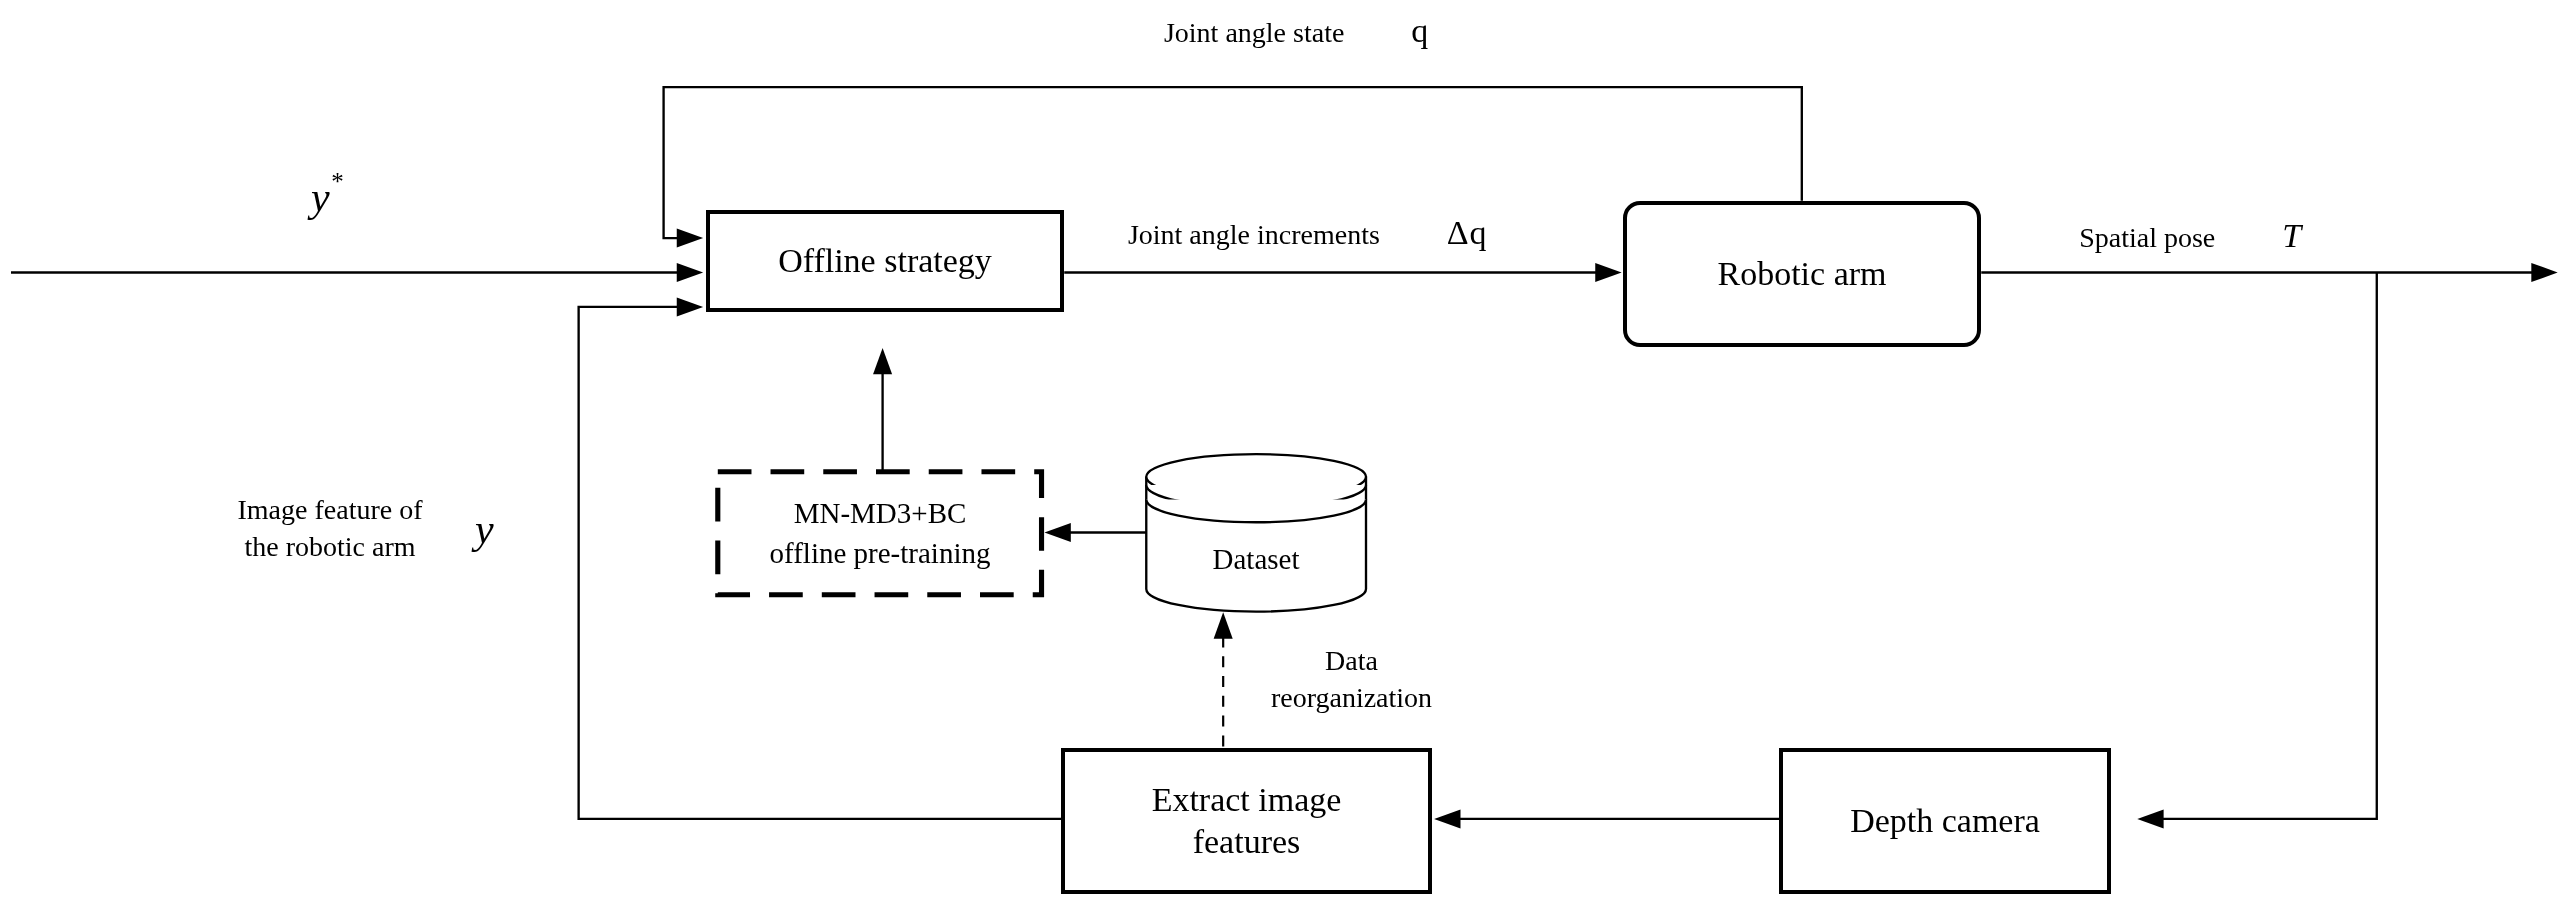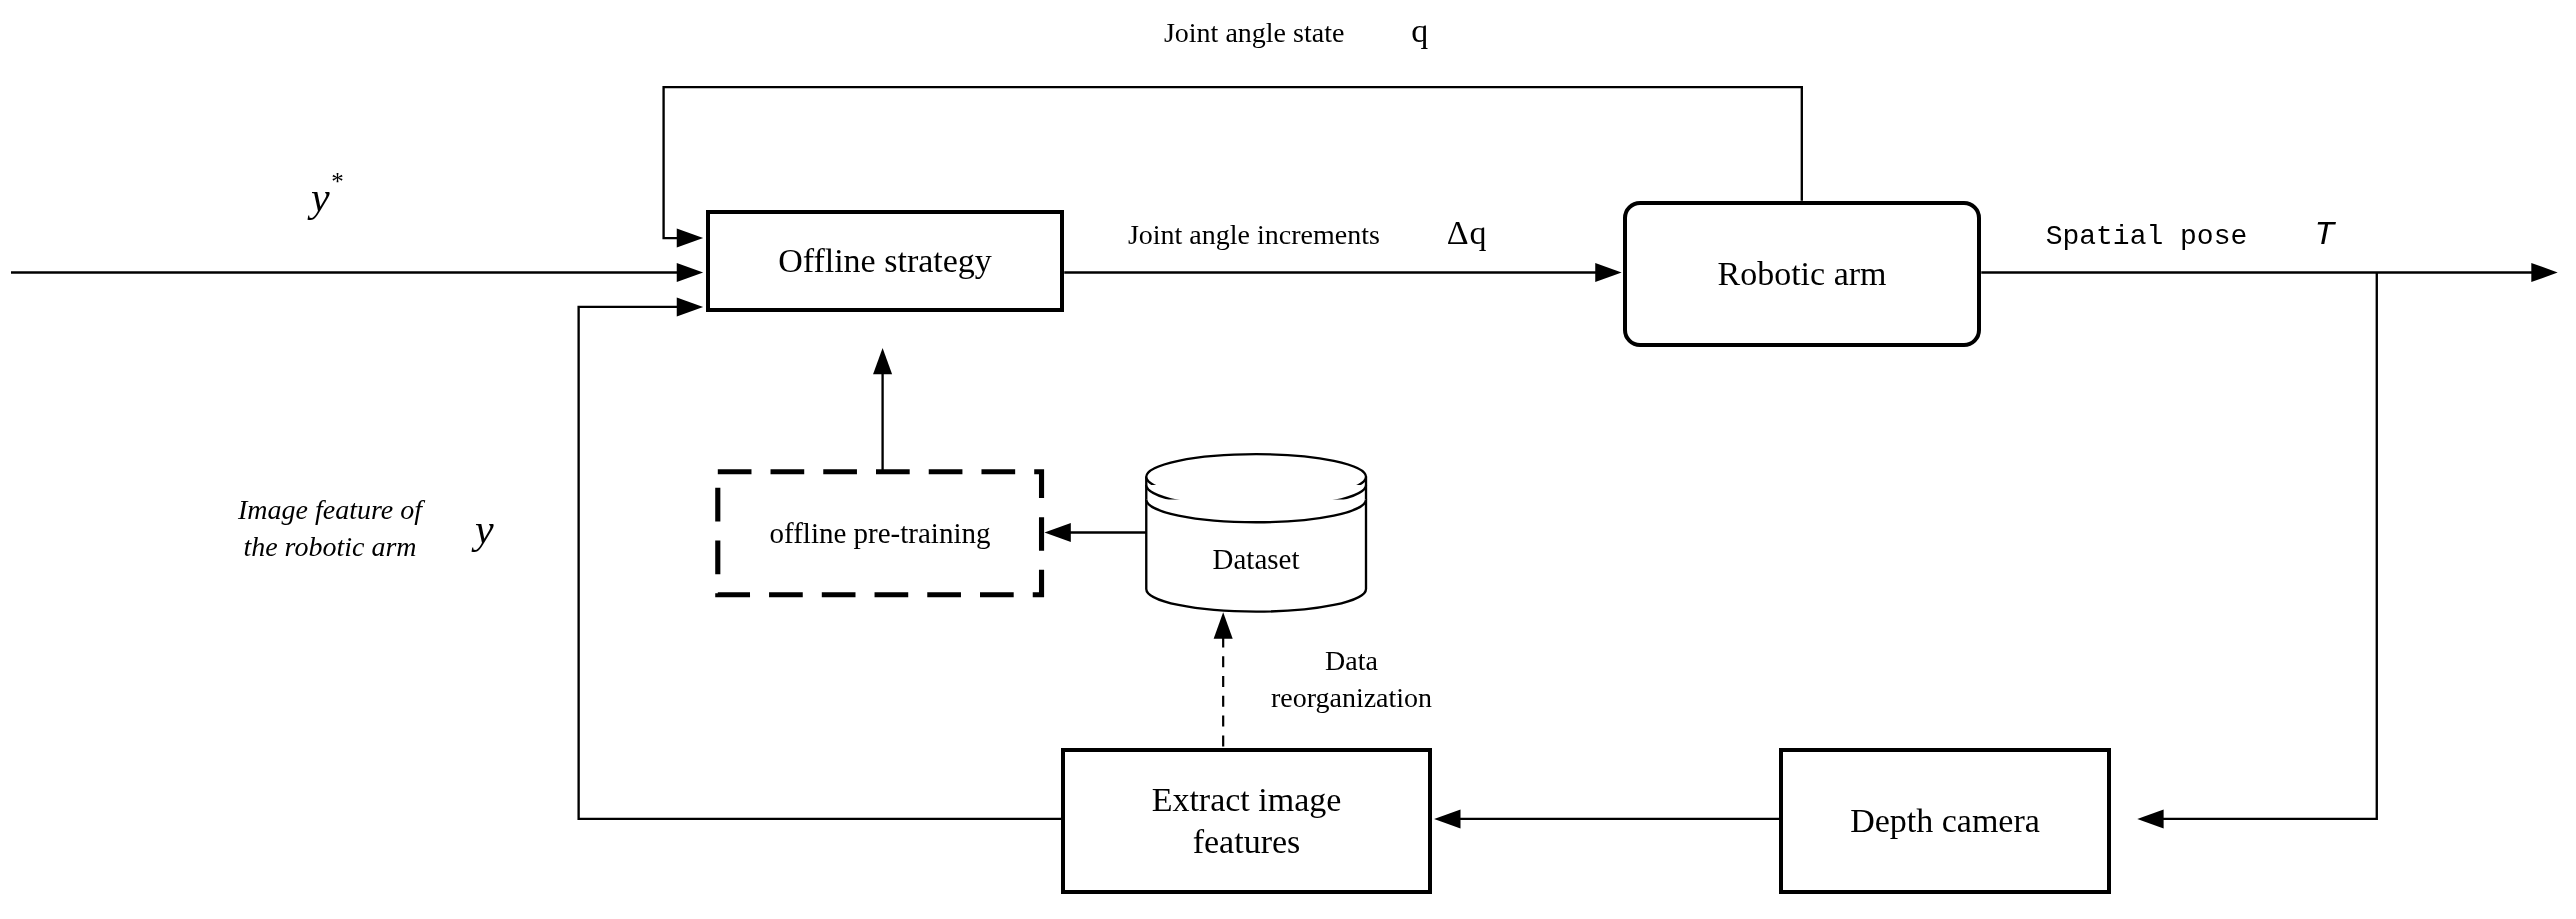--- a/index.html
+++ b/index.html
@@ -188,45 +188,46 @@
       <span style="display:block">Extract image</span>
       <span style="display:block">features</span>
     </span>
   </div>
 
   <div class="box" style="left:1779px; top:748px; width:332px; height:146px;">
     <span>Depth camera</span>
   </div>
 
   <div class="pretrain-label" style="left:729px; top:483px; width:302px; height:100px;">
+    <span>MN-MD3+BC</span>
     <span>offline pre-training</span>
   </div>
 
   <div class="dataset-label" style="left:1161px; top:543px; width:190px;">Dataset</div>
 
   <div class="anno row" style="left:1055px; top:11.7px; width:483px;">
     <span>Joint angle state</span>
     <span class="sym">q</span>
   </div>
 
   <div class="math-big" style="left:311px; top:168px;">
     <i>y</i><sup>*</sup>
   </div>
 
   <div class="anno row" style="left:1064px; top:214px; width:487px;">
     <span>Joint angle increments</span>
     <span class="sym">Δq</span>
   </div>
 
-  <div class="anno row" style="left:2000px; top:217px; width:381px;font-family:Liberation Mono, monospace;">
+  <div class="anno row" style="left:2000px; top:217px; width:381px;">
     <span>Spatial pose</span>
     <span class="sym it">T</span>
   </div>
 
-  <div class="anno" style="left:125px; top:491px; width:410px;font-style:italic;">
+  <div class="anno" style="left:125px; top:491px; width:410px;">
     <span style="display:block">Image feature of</span>
     <span style="display:block">the robotic arm</span>
   </div>
   <div class="math-big" style="left:475px; top:505px;">
     <i>y</i>
   </div>
 
   <div class="anno" style="left:1238px; top:642px; width:227px;">
     <span style="display:block">Data</span>
     <span style="display:block">reorganization</span>

